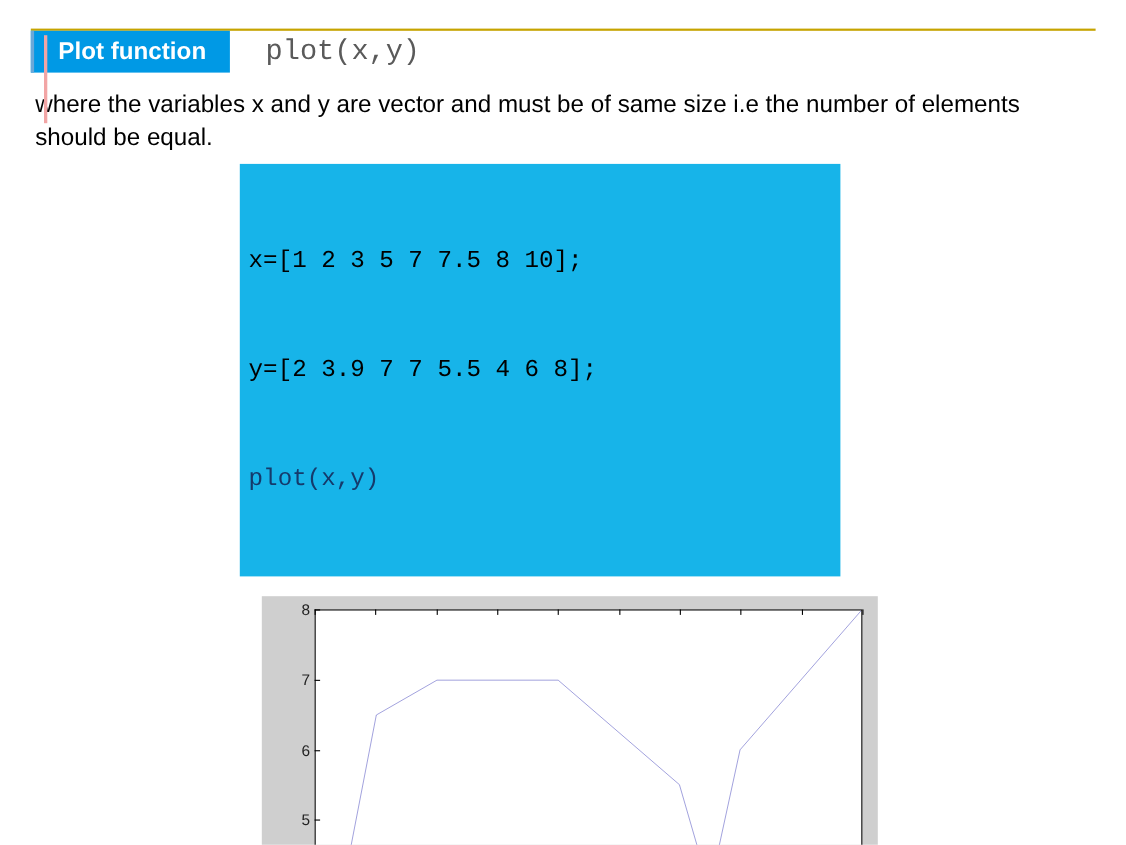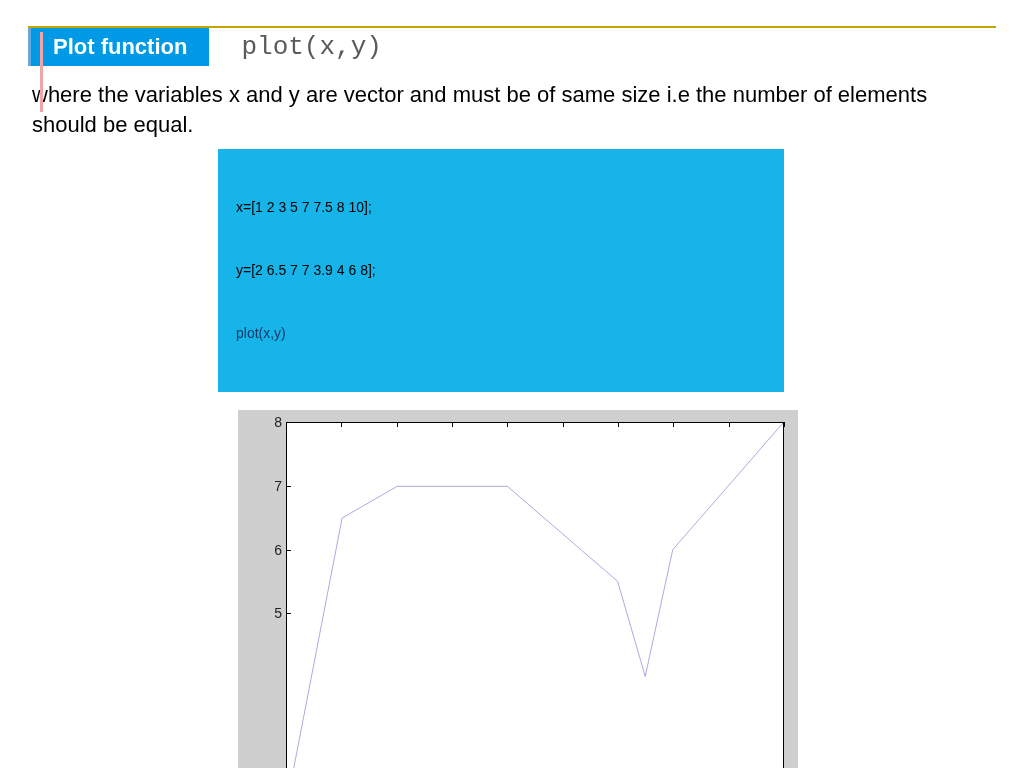--- a/index.html
+++ b/index.html
@@ -2,21 +2,21 @@
 <html><head>
 <meta charset="utf-8">
 <style>
   html,body{margin:0;padding:0;width:1024px;height:768px;font-family:Arial,Helvetica,sans-serif;background:#fff;color:#000;}
   .page{position:relative;width:1024px;height:668px;box-sizing:border-box;padding:20px 28px;}
   .top-rule{border-top:2px solid #c6a400;margin-top:6px;}
   .title-row{display:flex;align-items:stretch;}
   .title-badge{background:#0099e5;color:#fff;font-weight:bold;font-size:22px;padding:6px 22px;border-left:3px solid #6aa8d8;}
   .title-code{font-family:"Courier New",monospace;font-size:26px;color:#5a5a5a;padding:4px 0 0 32px;}
   .desc{font-size:22px;margin:14px 8px 10px 4px;line-height:1.35;}
-  .code-block{background:#17b4e9;font-family:Liberation Sans, sans-serif;font-size:14px;margin-left:190px;width:530px;padding:6px 18px;line-height:1.5;white-space:pre;}
+  .code-block{background:#17b4e9;font-family:Liberation Mono, monospace;font-size:22px;margin-left:190px;width:530px;padding:6px 8px;line-height:1.5;white-space:pre;}
   .code-line .fn{color:#153a6b;}
   .plot-wrap{margin-left:210px;margin-top:18px;width:560px;height:430px;background:#cfcfcf;position:relative;}
   .plot-area{position:absolute;left:48px;top:12px;right:14px;bottom:36px;background:#fff;border:1px solid #000;}
   .ytick{position:absolute;left:0;width:44px;text-align:right;font-size:14px;color:#222;transform:translateY(-50%);}
   .tickmark{position:absolute;background:#000;}
   svg.plot-line{position:absolute;left:0;top:0;width:100%;height:100%;}
   .left-bar{position:absolute;left:40px;top:32px;width:3px;height:80px;background:#f2a5a5;}
 </style>
 </head>
 <body>
@@ -25,21 +25,21 @@
   <div class="left-bar"></div>
   <div class="top-rule"></div>
   <div class="title-row">
     <div class="title-badge">Plot function</div>
     <div class="title-code">plot(x,y)</div>
   </div>
   <div class="desc">where the variables x and y are vector and must be of same size i.e the number of elements should be equal.</div>
 
   <div class="code-block">
     <div class="code-line">x=[1 2 3 5 7 7.5 8 10];</div>
-    <div class="code-line">y=[2 6.5 7 7 3.9 4 6 8];</div>
+    <div class="code-line">y=[2 3.9 7 7 5.5 4 6 8];</div>
     <div class="code-line"><span class="fn">plot(x,y)</span></div>
   </div>
 
   <div class="plot-wrap">
     <div class="plot-area" id="plot-area">
       <svg class="plot-line" id="plot-svg" viewBox="0 0 100 100" preserveAspectRatio="none">
         <polyline id="series" fill="none" stroke="#2a2ab0" stroke-width="0.4" vector-effect="non-scaling-stroke" points="0.000,100.000 11.111,25.000 22.222,16.667 44.444,16.667 66.667,41.667 72.222,66.667 77.778,33.333 100.000,0.000"></polyline>
       </svg>
     </div>
   <div class="ytick" style="top: 203px;">5</div>

